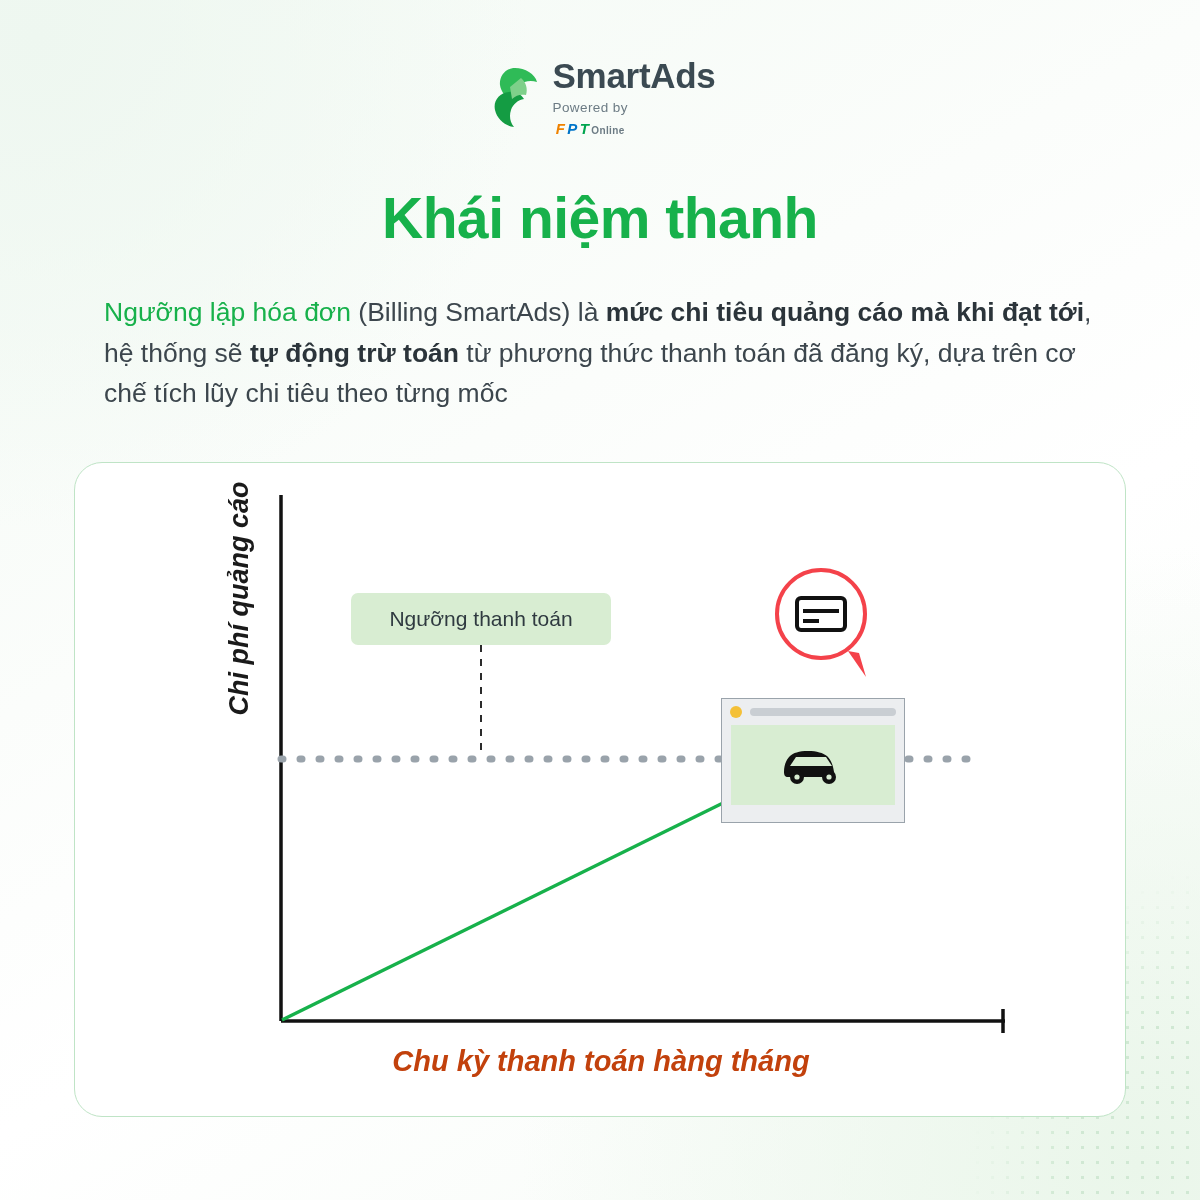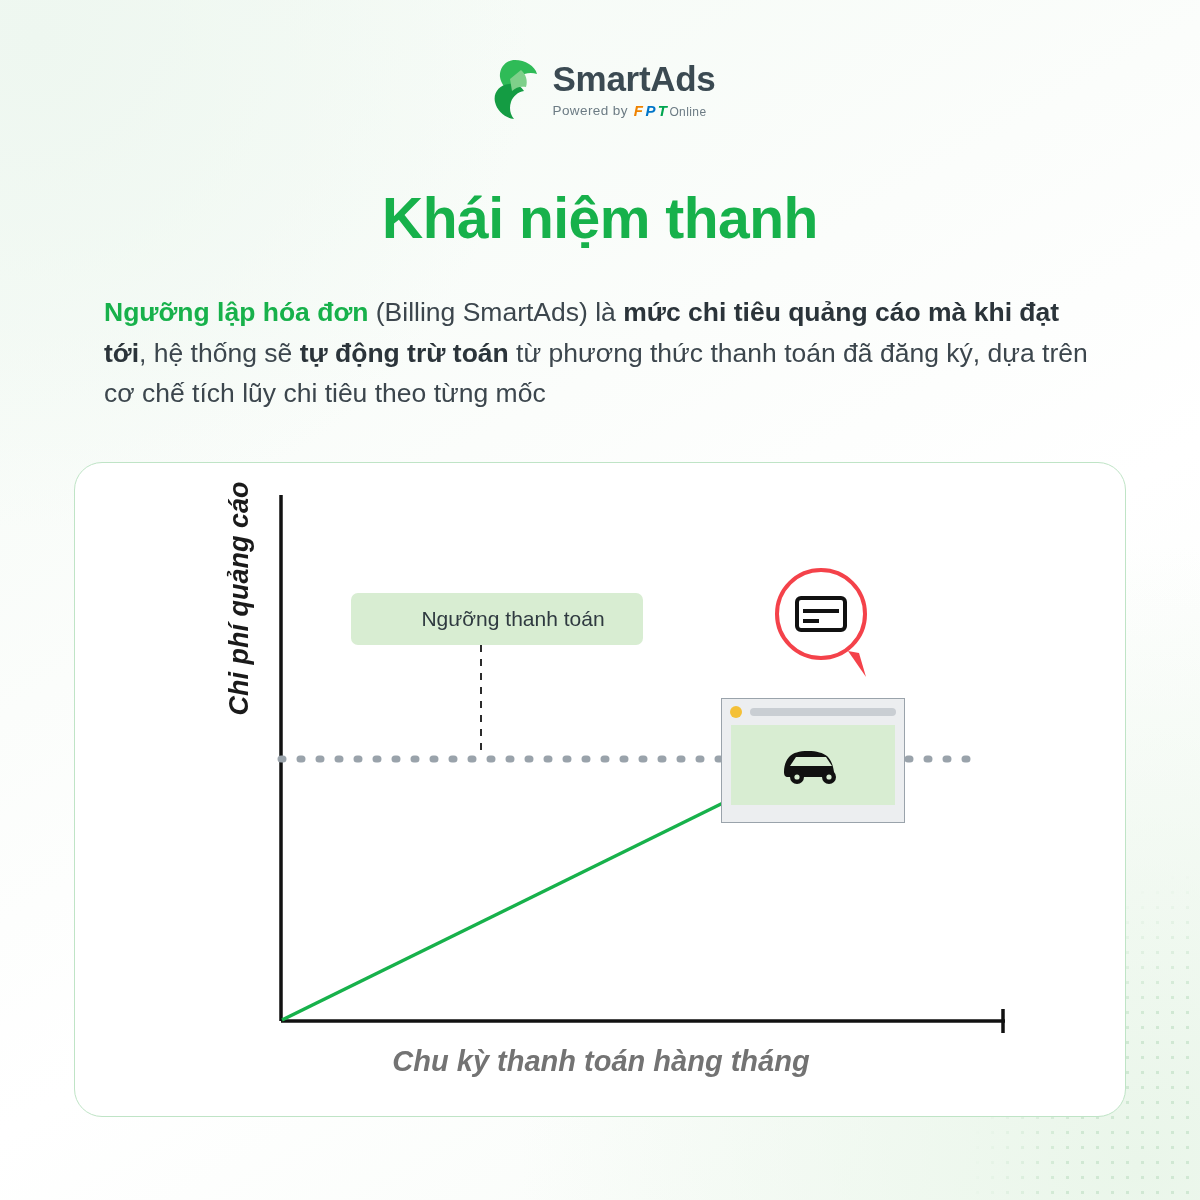--- a/index.html
+++ b/index.html
@@ -59,34 +59,35 @@
     line-height: 1;
   }
   .logo-sub {
     margin-top: 7px;
     display: flex;
     align-items: center;
     gap: 6px;
     font-size: 13.5px;
     color: #6c7b84;
     letter-spacing: .4px;
+    flex-direction: column;
   }
   .fpt-badge {
     display: inline-flex;
     align-items: baseline;
     gap: 2px;
     font-style: italic;
     font-weight: bold;
     font-size: 15px;
     line-height: 1;
   }
   .fpt-badge .f { color: #ef8200; }
   .fpt-badge .p { color: #0075c9; }
   .fpt-badge .t { color: #00a54f; }
-  .fpt-online { font-style: normal; font-weight: normal; font-size: 12px; color: #6c7b84; }
+  .fpt-online { font-style: normal; font-weight: bold; font-size: 10px; color: #6c7b84; }
 
   
   .headline {
     position: absolute;
     top: 185px;
     left: 0;
     width: 1200px;
     text-align: center;
     font-size: 57px;
     font-weight: bold;
@@ -98,21 +99,21 @@
   .lead {
     position: absolute;
     top: 292px;
     left: 104px;
     width: 1000px;
     font-size: 26.5px;
     line-height: 1.53;
     color: #3c464d;
     text-align: left;
   }
-  .lead .hl { color: #17b14b; font-weight: bold; }
+  .lead .hl { color: #17b14b; font-weight: normal; }
   .lead b { color: #2b343a; font-weight: bold; }
 
   
   .card {
     position: absolute;
     left: 74px;
     top: 462px;
     width: 1052px;
     height: 655px;
     background: #ffffff;
@@ -142,38 +143,37 @@
   }
   .x-label {
     position: absolute;
     left: 0;
     bottom: 38px;
     width: 1052px;
     text-align: center;
     font-size: 29px;
     font-weight: bold;
     font-style: italic;
-    color: #737373;
+    color: #c2410c;
   }
 
   
   .threshold-pill {
     position: absolute;
     left: 276px;
     top: 130px;
     width: 260px;
     height: 52px;
     background: #d8edd2;
     border-radius: 7px;
     display: flex;
     align-items: center;
     justify-content: center;
     font-size: 21px;
     color: #2f3a40;
-    padding-left: 32px;
   }
 
   
   .browser {
     position: absolute;
     left: 646px;
     top: 235px;
     width: 184px;
     height: 125px;
     background: #eceef0;

